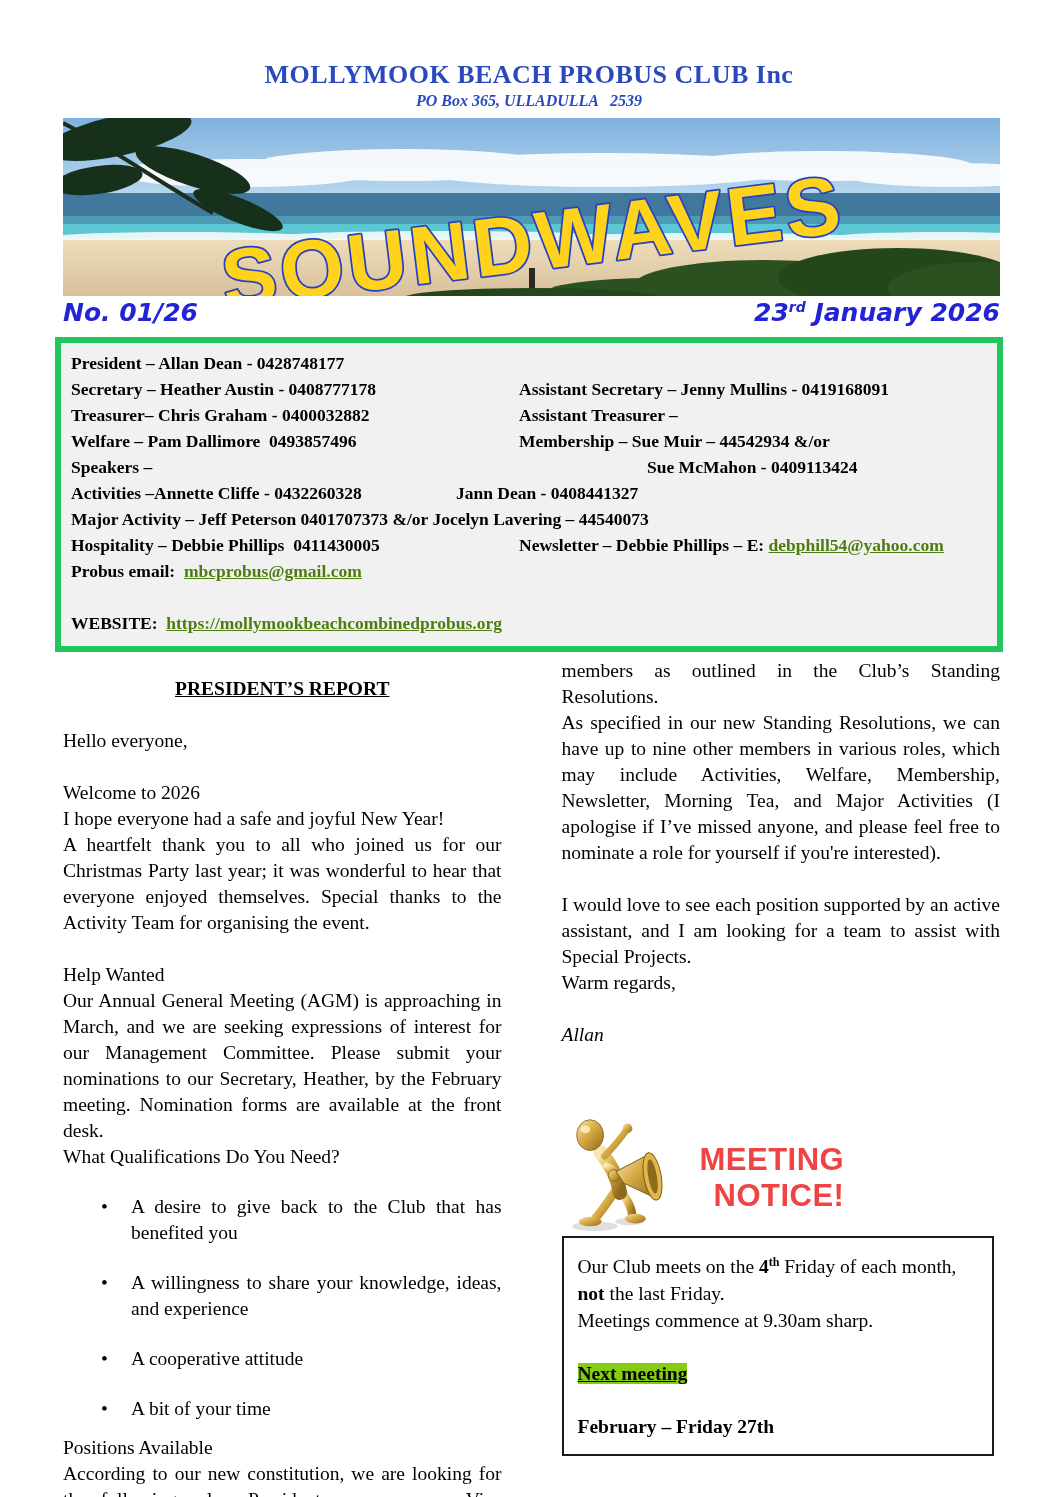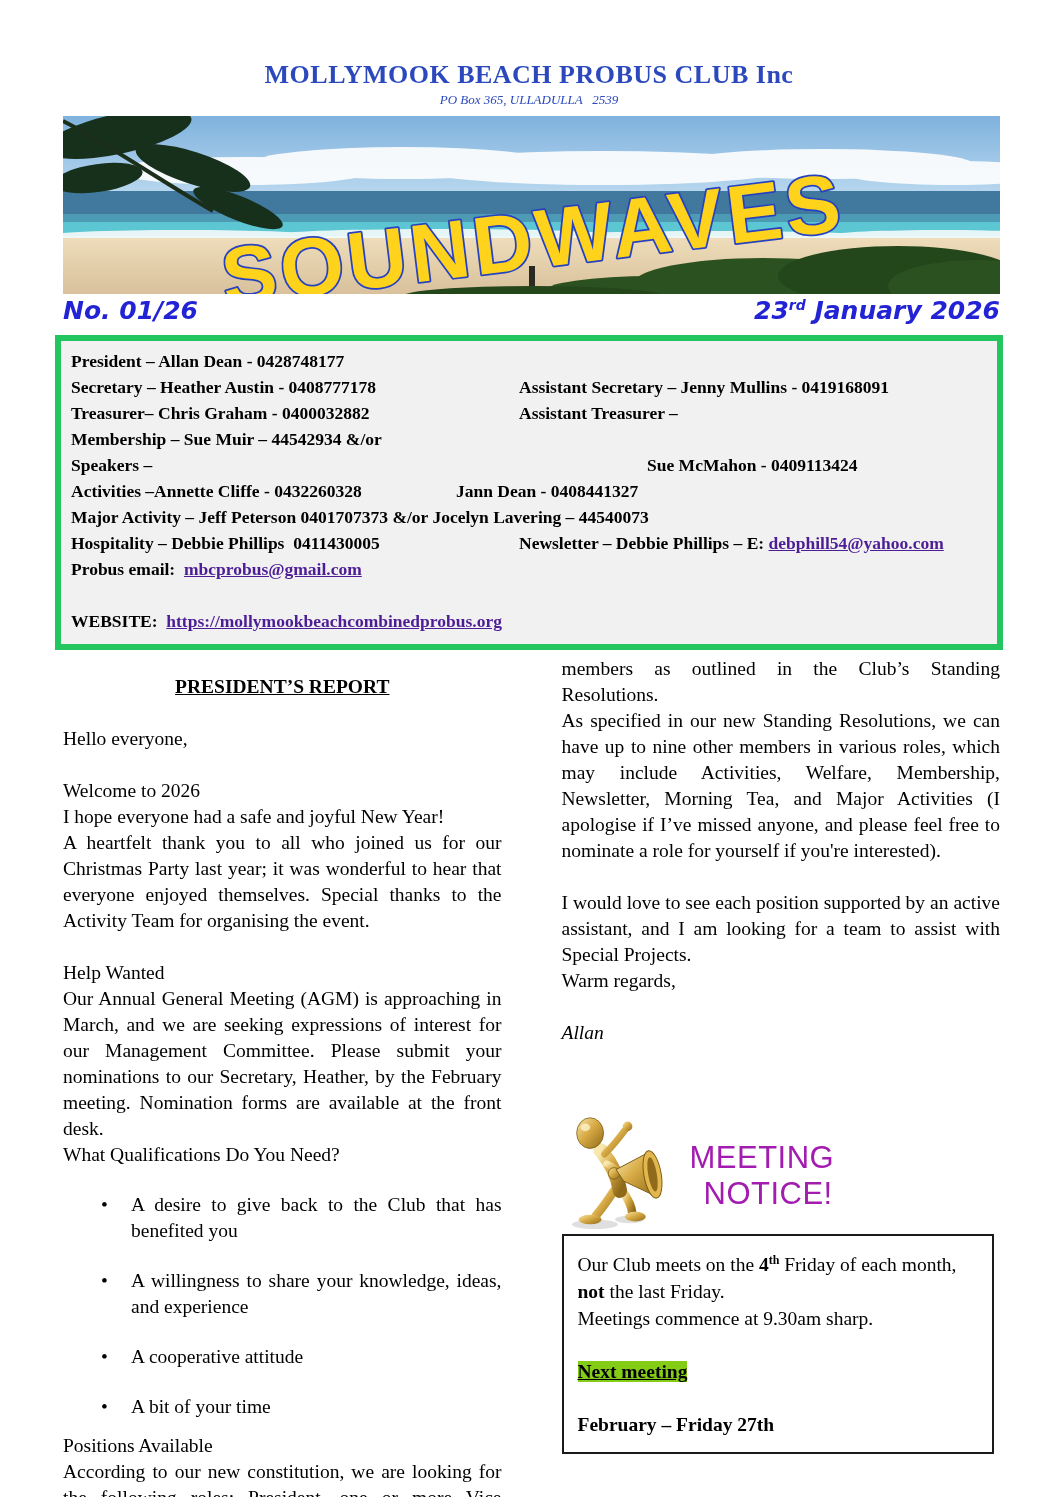--- a/index.html
+++ b/index.html
@@ -11,21 +11,21 @@
   }
   .page { width:1058px; height:1497px; position:relative; }
 
   
   .masthead { text-align:center; padding-top:60px; }
   .club-title {
     font-size:26px; font-weight:bold; color:#2b49bd; letter-spacing:.5px;
     font-family:"Liberation Serif", serif;
   }
   .club-address {
-    font-size:13px; font-weight:normal; font-style:italic; color:#2b49bd;
+    font-size:16px; font-weight:bold; font-style:italic; color:#2b49bd;
     margin-top:2px; white-space:pre-wrap;
   }
 
   
   .banner {
     position:relative; margin:8px 58px 0 63px; width:937px; height:178px;
     overflow:hidden;
   }
   .banner svg.scene { display:block; width:937px; height:178px; }
 
@@ -44,21 +44,21 @@
   .committee {
     margin:2px 55px 0 55px; width:948px;
     background:#f1f1f1; border:6px solid #22c55e;
     padding:7px 10px 10px 10px;
     font-weight:bold; font-size:17.5px; line-height:26px;
   }
   .crow { display:grid; grid-template-columns:448px auto; }
   .crow.activities { grid-template-columns:385px auto; }
   .crow span, .crow a { white-space:pre-wrap; }
   .cr.indent { padding-left:128px; }
-  .committee a { color:#4c1d95; text-decoration:underline; font-weight:bold; }
+  .committee a { color:#4d7c0f; text-decoration:underline; font-weight:bold; }
   .crow.single { display:block; }
   .blank-line { height:26px; }
 
   
   .columns {
     display:flex; margin:6px 58px 0 63px; gap:60px;
   }
   .col { width:440px; font-size:19.5px; line-height:26px; }
   .col p.just { text-align:justify; }
   .report-heading {
@@ -72,23 +72,23 @@
   .bullet-row { display:flex; margin:24px 0 0 0; }
   .bullet-dot { width:30px; padding-left:38px; flex:0 0 68px; }
   .bullet-text { flex:1; text-align:justify; }
 
   
   .notice-graphic {
     display:flex; align-items:flex-start; margin-top:66px; height:120px;
   }
   .notice-figure { width:110px; height:120px; flex:0 0 110px; }
   .notice-words {
-    margin:28px 0 0 18px;
-    font-family:"Liberation Sans", sans-serif; font-weight:normal;
-    font-size:31px; line-height:36px; color:#a21caf; letter-spacing:.5px;
+    margin:28px 0 0 28px;
+    font-family:"Liberation Sans", sans-serif; font-weight:bold;
+    font-size:31px; line-height:36px; color:#ef4444; letter-spacing:.5px;
   }
   .notice-words .l2 { padding-left:14px; }
 
   
   .meeting-box {
     border:2px solid #1a1a1a; width:432px; margin-top:2px;
     padding:10px 14px 14px 14px; font-size:19.5px; line-height:27px;
   }
   .meeting-box sup { font-size:12px; }
   .hl-yellow {
@@ -175,20 +175,21 @@
     </div>
     <div class="crow">
       <span class="cl">Secretary – Heather Austin - 0408777178</span>
       <span class="cr">Assistant Secretary – Jenny Mullins - 0419168091</span>
     </div>
     <div class="crow">
       <span class="cl">Treasurer– Chris Graham - 0400032882</span>
       <span class="cr">Assistant Treasurer –</span>
     </div>
     <div class="crow">
+      <span class="cl">Welfare – Pam Dallimore  0493857496</span>
       <span class="cr">Membership – Sue Muir – 44542934 &amp;/or</span>
     </div>
     <div class="crow">
       <span class="cl">Speakers –</span>
       <span class="cr indent">Sue McMahon - 0409113424</span>
     </div>
     <div class="crow activities">
       <span class="cl">Activities –Annette Cliffe - 0432260328</span>
       <span class="cr">Jann Dean - 0408441327</span>
     </div>

